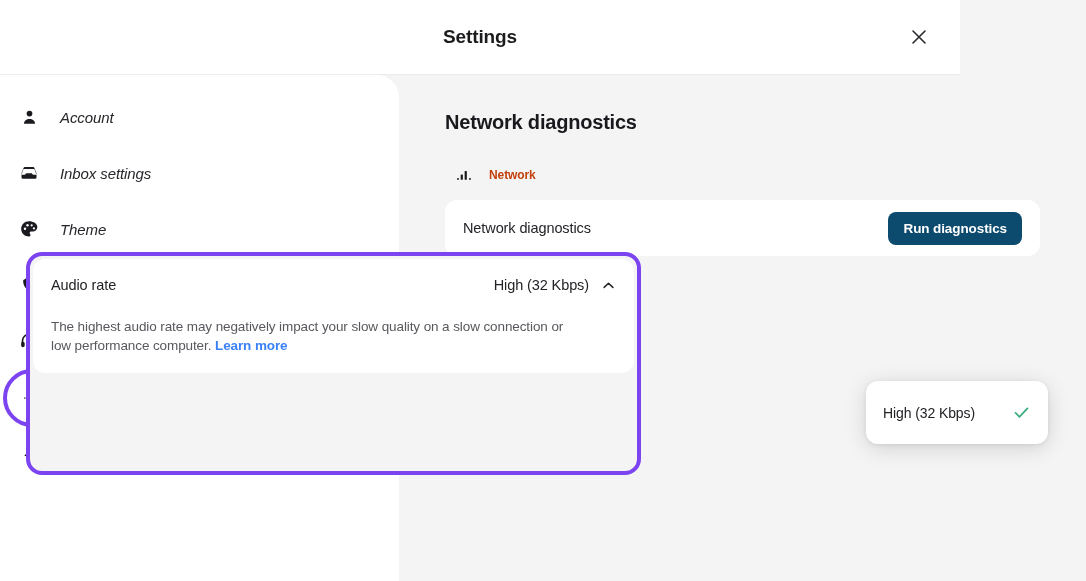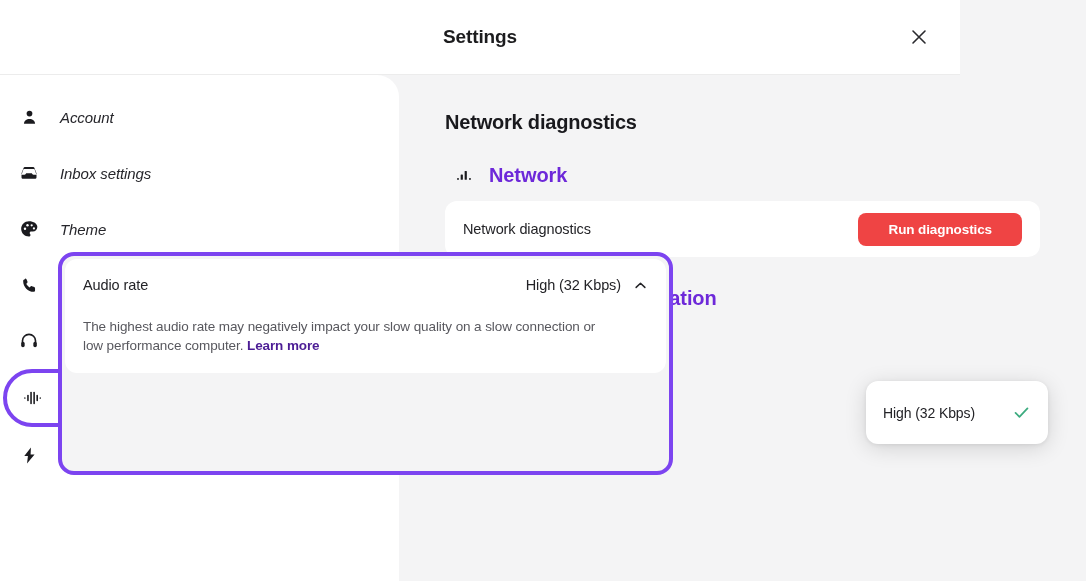--- a/index.html
+++ b/index.html
@@ -118,59 +118,59 @@
     margin-top: 30px;
     margin-left: 8px;
   }
   .section-head .sec-icon {
     width: 22px; height: 22px;
     display: flex; align-items: center; justify-content: center;
     color: #1b1b1f;
   }
   .section-head .sec-title {
     margin-left: 14px;
-    font-size: 20px;
+    font-size: 12px;
     font-weight: bold;
-    color: #6d28d9;
+    color: #c2410c;
     letter-spacing: -0.1px;
   }
   .card {
     margin-top: 14px;
     background: #ffffff;
     border-radius: 12px;
     padding: 0 18px;
   }
   .card-row {
     display: flex;
     align-items: center;
     height: 56px;
   }
   .card-row-label {
     font-size: 14.5px;
     color: #232327;
     letter-spacing: -0.1px;
   }
   .run-btn {
     margin-left: auto;
-    background: #ef4444;
+    background: #0c4a6e;
     color: #ffffff;
     font-size: 13.5px;
     font-weight: bold;
     border: none;
     border-radius: 8px;
-    padding: 9px 30px;
+    padding: 9px 15px;
     cursor: pointer;
     font-family: "Liberation Sans", sans-serif;
     letter-spacing: -0.1px;
   }
 
   
   .audio-wrap {
     position: absolute;
-    left: 58px;
+    left: 26px;
     top: 252px;
     width: 615px;
     height: 223px;
     border: 4px solid #7c44f0;
     border-radius: 16px;
     background: #f4f4f5;
     padding: 3px;
   }
   .audio-card {
     background: #ffffff;
@@ -199,21 +199,21 @@
   }
   .audio-desc {
     font-size: 13.5px;
     line-height: 19px;
     color: #58585e;
     max-width: 530px;
     letter-spacing: -0.1px;
     padding-top: 6px;
   }
   .learn-more {
-    color: #4c1d95;
+    color: #3b82f6;
     font-weight: bold;
     cursor: pointer;
   }
 
   
   .dropdown {
     position: absolute;
     left: 866px;
     top: 381px;
     width: 182px;

